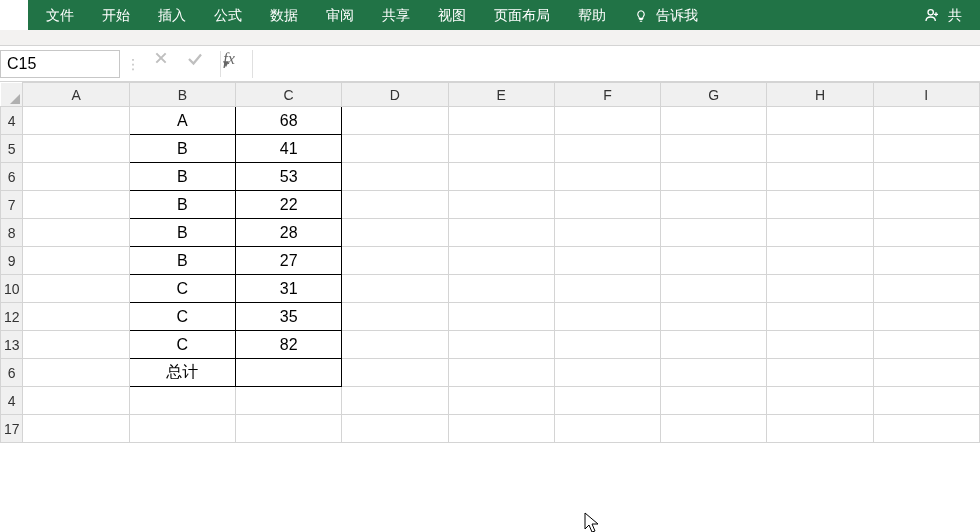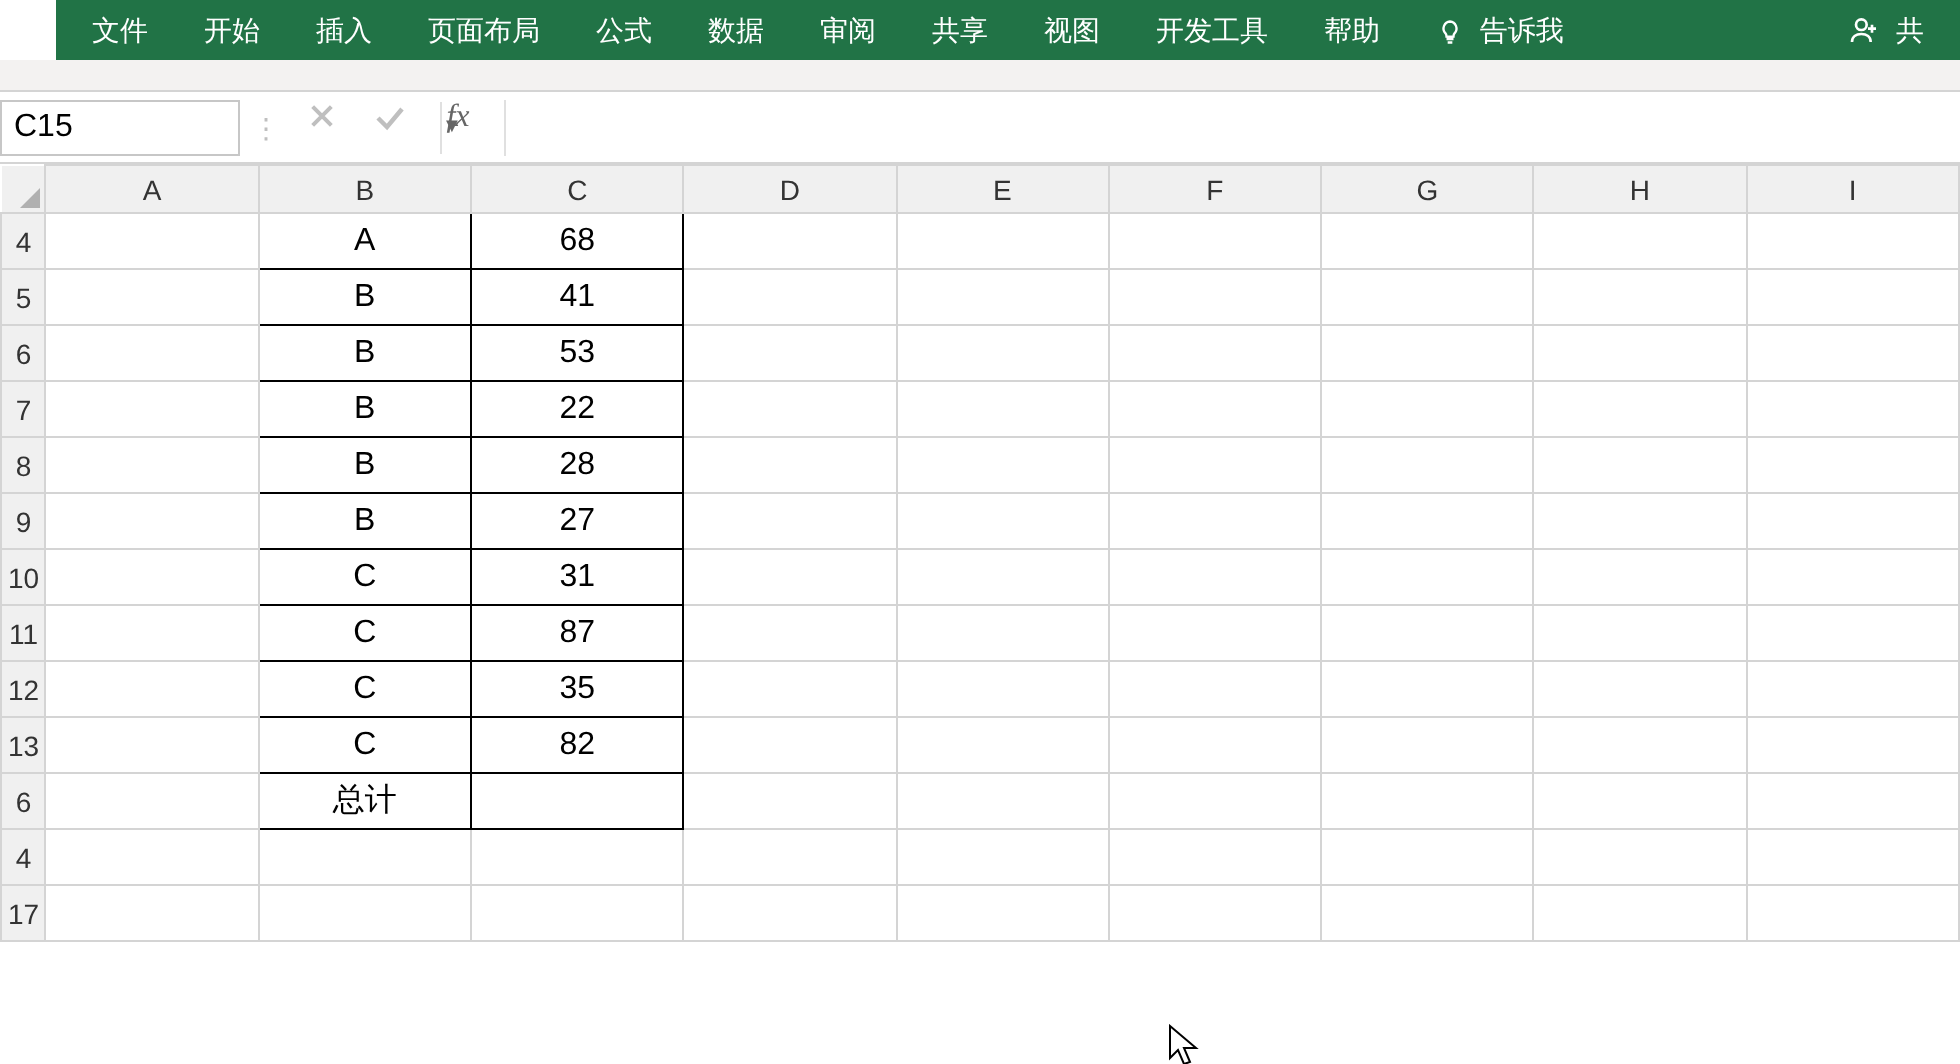--- a/index.html
+++ b/index.html
@@ -178,27 +178,26 @@
     color: #000;
   }
 </style>
 </head>
 <body>
 
 <div class="ribbon">
   <div class="tab file">文件</div>
   <div class="tab">开始</div>
   <div class="tab">插入</div>
-  <div class="tab">页面布局</div>
   <div class="tab">公式</div>
   <div class="tab">数据</div>
   <div class="tab">审阅</div>
   <div class="tab">共享</div>
   <div class="tab">视图</div>
-  <div class="tab">开发工具</div>
+  <div class="tab">页面布局</div>
   <div class="tab">帮助</div>
   <div class="tab icon">
     <svg width="14" height="14" viewBox="0 0 24 24" fill="none" stroke="#fff" stroke-width="2">
         <path d="M9 18h6M10 21h4M12 3a6 6 0 0 0-4 10c1 1 1 2 1 3h6c0-1 0-2 1-3a6 6 0 0 0-4-10z"></path>
       </svg>
     <span>告诉我</span>
   </div>
   <div class="spacer"></div>
   <div class="tab icon">
     <svg width="16" height="16" viewBox="0 0 24 24" fill="none" stroke="#fff" stroke-width="2">
@@ -340,32 +339,20 @@
           <td class="data-cell">C</td>
           <td class="data-cell">31</td>
           <td></td>
           <td></td>
           <td></td>
           <td></td>
           <td></td>
           <td></td>
         </tr>
         <tr>
-          <td class="rowhdr">11</td>
-          <td></td>
-          <td class="data-cell">C</td>
-          <td class="data-cell">87</td>
-          <td></td>
-          <td></td>
-          <td></td>
-          <td></td>
-          <td></td>
-          <td></td>
-        </tr>
-        <tr>
           <td class="rowhdr">12</td>
           <td></td>
           <td class="data-cell">C</td>
           <td class="data-cell">35</td>
           <td></td>
           <td></td>
           <td></td>
           <td></td>
           <td></td>
           <td></td>

